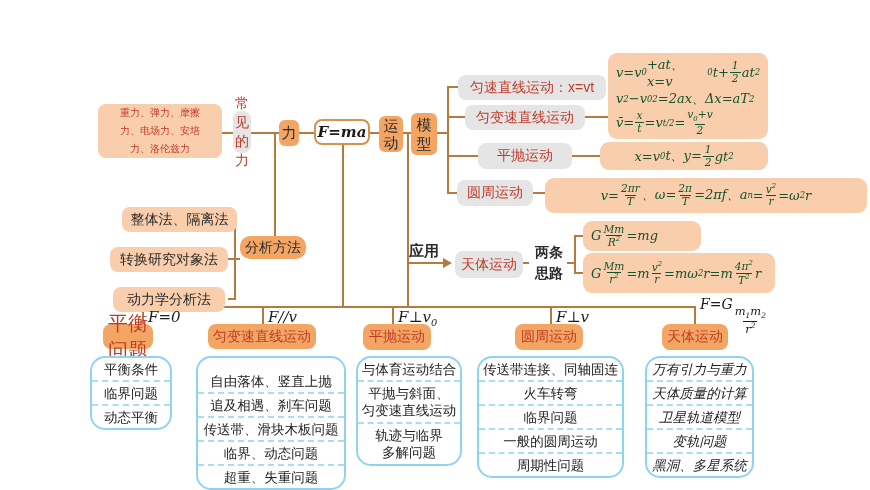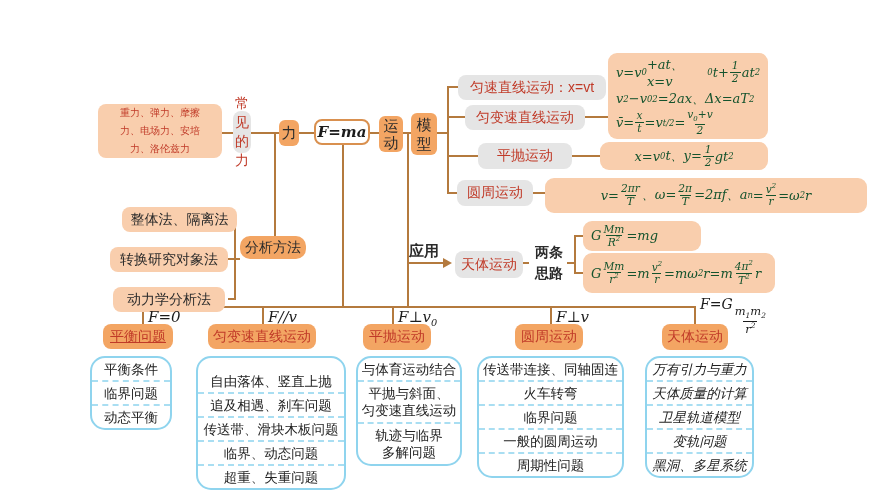--- a/index.html
+++ b/index.html
@@ -152,21 +152,21 @@
 
   <div class="cond" style="left:148px;top:308px;">F=0</div>
   <div class="cond" style="left:268px;top:308px;">F//v</div>
   <div class="cond" style="left:398px;top:308px;">F⊥v<sub>0</sub></div>
   <div class="cond" style="left:556px;top:308px;">F⊥v</div>
   <div class="cond" style="left:700px;top:296px;font-size:14px;">F=G<span class="frac">
         <span class="fn">m<sub>1</sub>m<sub>2</sub></span>
         <span class="fd">r<sup>2</sup></span>
       </span></div>
 
-  <div class="bx dark red" style="left:103px;top:324px;width:70px;height:25px;font-size:14px;text-decoration:underline;">平衡问题</div>
+  <div class="bx dark red" style="left:103px;top:324px;width:50px;height:25px;font-size:20px;">平衡问题</div>
   <div class="bx dark red" style="left:208px;top:324px;width:108px;height:25px;font-size:14px;">匀变速直线运动</div>
   <div class="bx dark red" style="left:363px;top:324px;width:68px;height:26px;font-size:14px;">平抛运动</div>
   <div class="bx dark red" style="left:515px;top:324px;width:68px;height:26px;font-size:14px;">圆周运动</div>
   <div class="bx dark red" style="left:662px;top:324px;width:66px;height:26px;font-size:14px;">天体运动</div>
 
   <div class="topics" style="left:90px;top:356px;width:82px;">
     <div class="topic" style="height:22px;">平衡条件</div>
     <div class="topic" style="height:22px;">临界问题</div>
     <div class="topic" style="height:22px;">动态平衡</div>
   </div>

